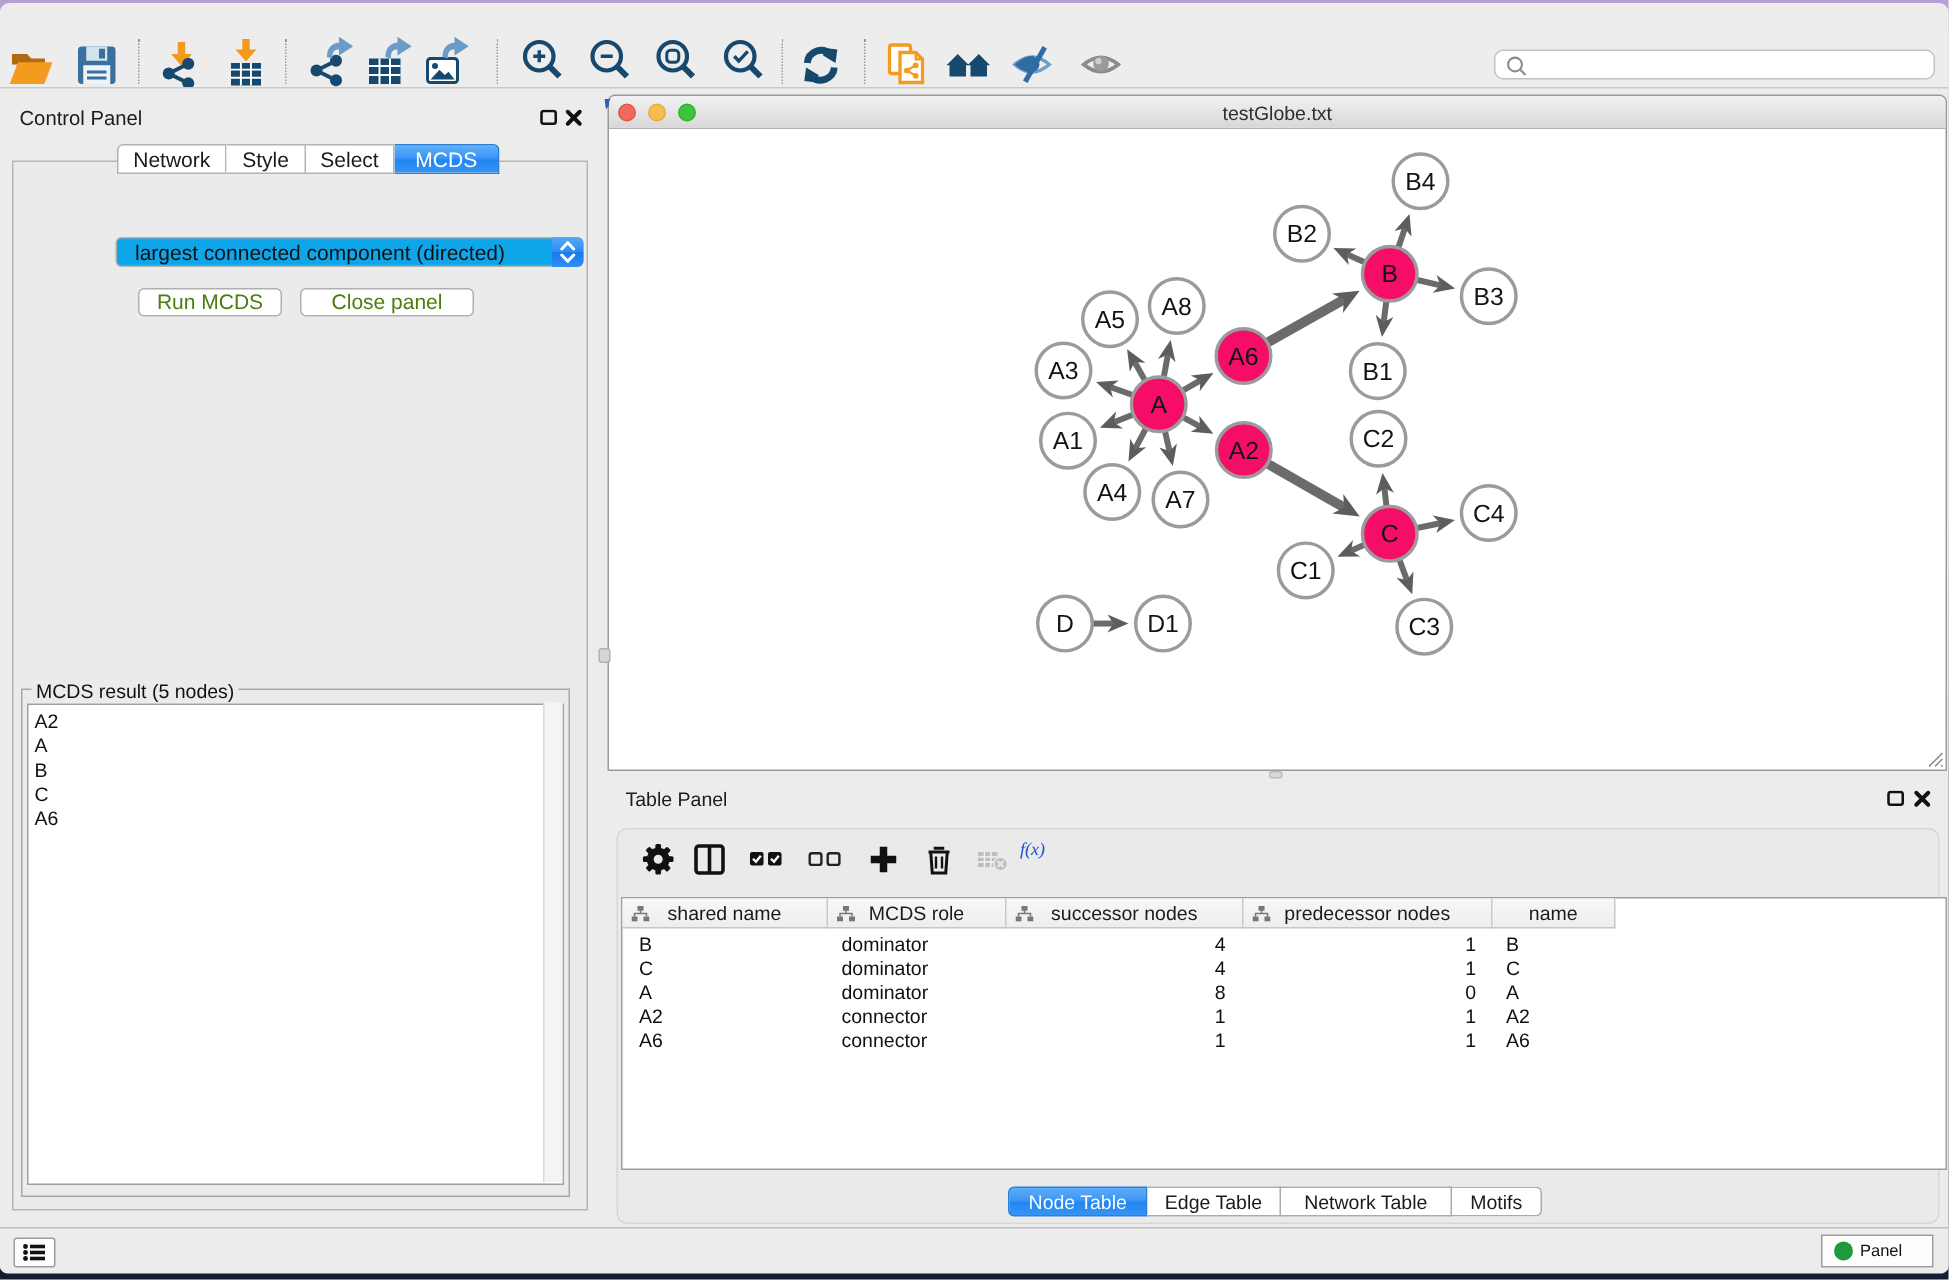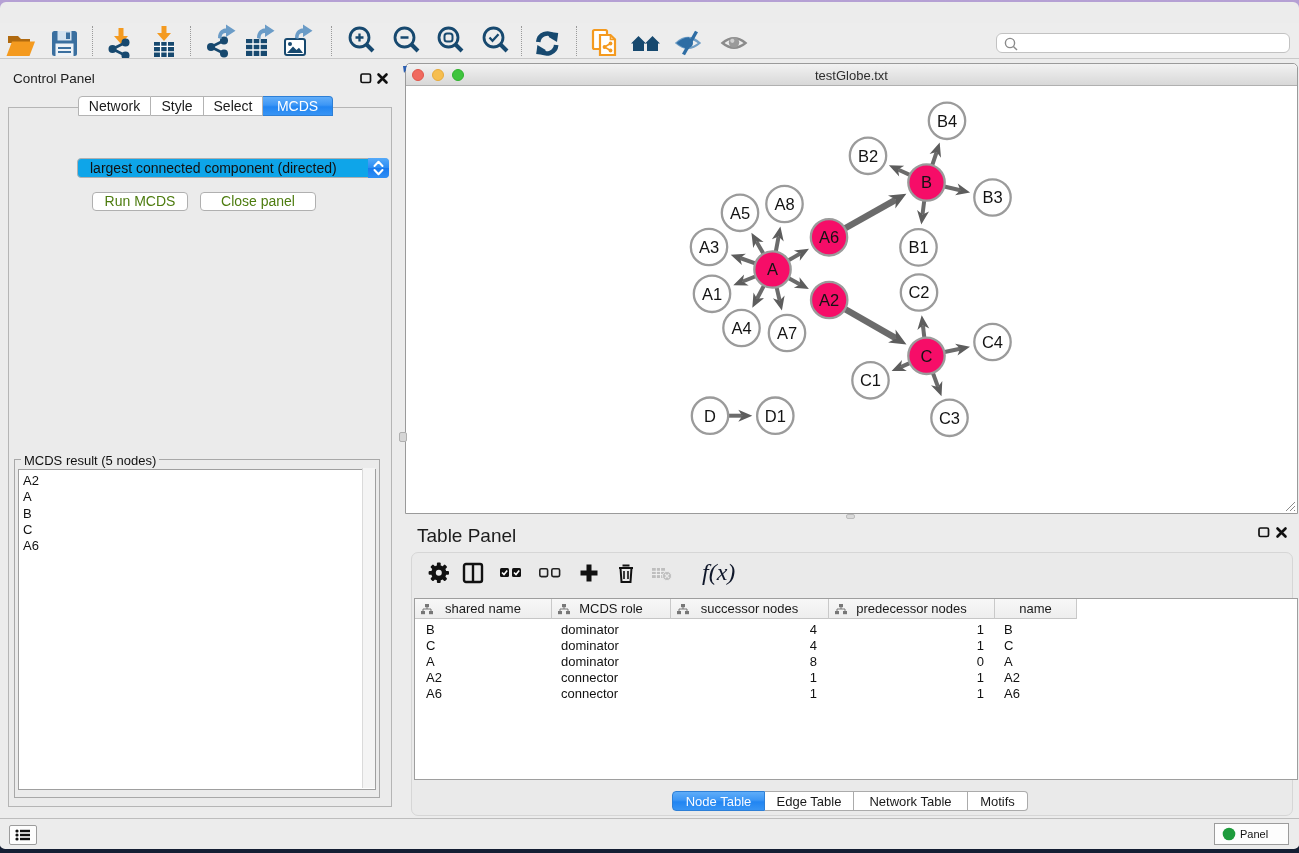--- a/index.html
+++ b/index.html
@@ -28,21 +28,21 @@
 #fieldset { position:absolute; left:14px; top:457px; width:366px; height:339px; border:1px solid #a8a8a8; }
 #fs-legend { position:absolute; left:6px; top:-7px; background:#ebebeb; padding:0 3px; font-size:13px; color:#111; }
 #fs-list { position:absolute; left:3px; top:9px; width:358px; height:321px; background:#fff; border:1px solid #9f9f9f; font-size:13px; color:#111; }
 #fs-list { padding-top:3px; } #fs-list .it { padding-left:4px; height:16.3px; line-height:16.3px; }
 #fs-scroll { position:absolute; right:0px; top:-2px; width:13px; height:320px; background:#f4f4f4; border-left:1px solid #dadada; }
 
 #netwin { position:absolute; left:405px; top:61px; width:893px; height:451px; background:#fff; border:1px solid #9a9a9a; border-radius:5px 5px 0 0; }
 #net-title { position:absolute; left:0; top:0; width:100%; height:22px; background:linear-gradient(180deg,#f2f2f2,#d8d8d8); border-bottom:1px solid #b0b0b0; border-radius:5px 5px 0 0; }
 #net-title .t { position:absolute; top:4px; width:100%; text-align:center; font-size:13px; color:#2e2e2e; }
 
-#tp-title { position:absolute; left:417px; top:523px; font-size:19px; color:#1c1c1c; }
+#tp-title { position:absolute; left:417px; top:523px; font-size:13px; color:#1c1c1c; }
 #table-area { position:absolute; left:414px; top:596px; width:884px; height:182px; background:#fff; border:1px solid #9e9e9e; }
 #thead { position:absolute; left:0; top:0; width:662px; height:20px; background:linear-gradient(180deg,#f7f7f7,#eeeeee); border-bottom:1px solid #c6c6c6; }
 .thcell { position:absolute; top:0; height:20px; border-right:1px solid #c9c9c9; font-size:13px; color:#1a1a1a; }
 .thcell span { position:absolute; top:2px; width:100%; text-align:center; }
 .trow { position:absolute; font-size:13px; color:#111; height:16px; line-height:16px; }
 .btab { position:absolute; top:789px; height:20px; border:1px solid #ababab; background:#fff; font-size:13px; color:#1a1a1a; text-align:center; line-height:19px; }
 
 #statusbar { position:absolute; left:0; top:816px; width:1299px; height:29px; background:#ececec; border-top:1px solid #bdbdbd; }
 #memory { position:absolute; right:10px; top:4px; width:75px; height:22px; background:#fdfdfd; border:1px solid #9c9c9c; font-size:11px; color:#111; }
 #listbtn { position:absolute; left:9px; top:6px; width:28px; height:20px; background:#fdfdfd; border:1px solid #9c9c9c; border-radius:2px; }
@@ -346,21 +346,21 @@
       <path d="M10 10 v8 M14 10 v8" stroke="#111" stroke-width="1.6"></path>
     </svg>
 <svg class="abs" style="left:650px;top:559px;" width="24" height="24" viewBox="0 0 24 24">
       <g opacity="0.45">
         <rect x="2" y="7" width="13" height="10" fill="#8a8a8a"></rect>
         <path d="M2 10.3 h13 M2 13.6 h13 M6.3 7 v10 M10.6 7 v10" stroke="#fff" stroke-width="1"></path>
         <circle cx="17" cy="15" r="4.5" fill="#8a8a8a" stroke="#e9e9e9" stroke-width="1"></circle>
         <path d="M15 13 l4 4 M19 13 l-4 4" stroke="#e9e9e9" stroke-width="1.4"></path>
       </g>
     </svg>
-<div class="abs" style="left:702px;top:557px;width:34px;font-family:'Liberation Serif',serif;font-style:italic;font-size:24px;color:#0f172a;">f(x)</div>
+<div class="abs" style="left:680px;top:557px;width:34px;font-family:'Liberation Serif',serif;font-style:italic;font-size:12px;color:#1d4ed8;">f(x)</div>
   <div id="table-area">
     <div id="thead"></div>
     <div class="thcell" style="left:0px;width:137px;">
         <svg width="12" height="11" viewBox="0 0 12 11" style="position:absolute;left:6px;top:5px;">
           <rect x="4" y="0" width="4" height="3.2" fill="#777"></rect>
           <rect x="0" y="7" width="4" height="3.2" fill="#777"></rect>
           <rect x="8" y="7" width="4" height="3.2" fill="#777"></rect>
           <path d="M6 3 v2 M2 7 V5 H10 V7" fill="none" stroke="#777" stroke-width="1"></path>
         </svg>
         <span>shared name</span>

